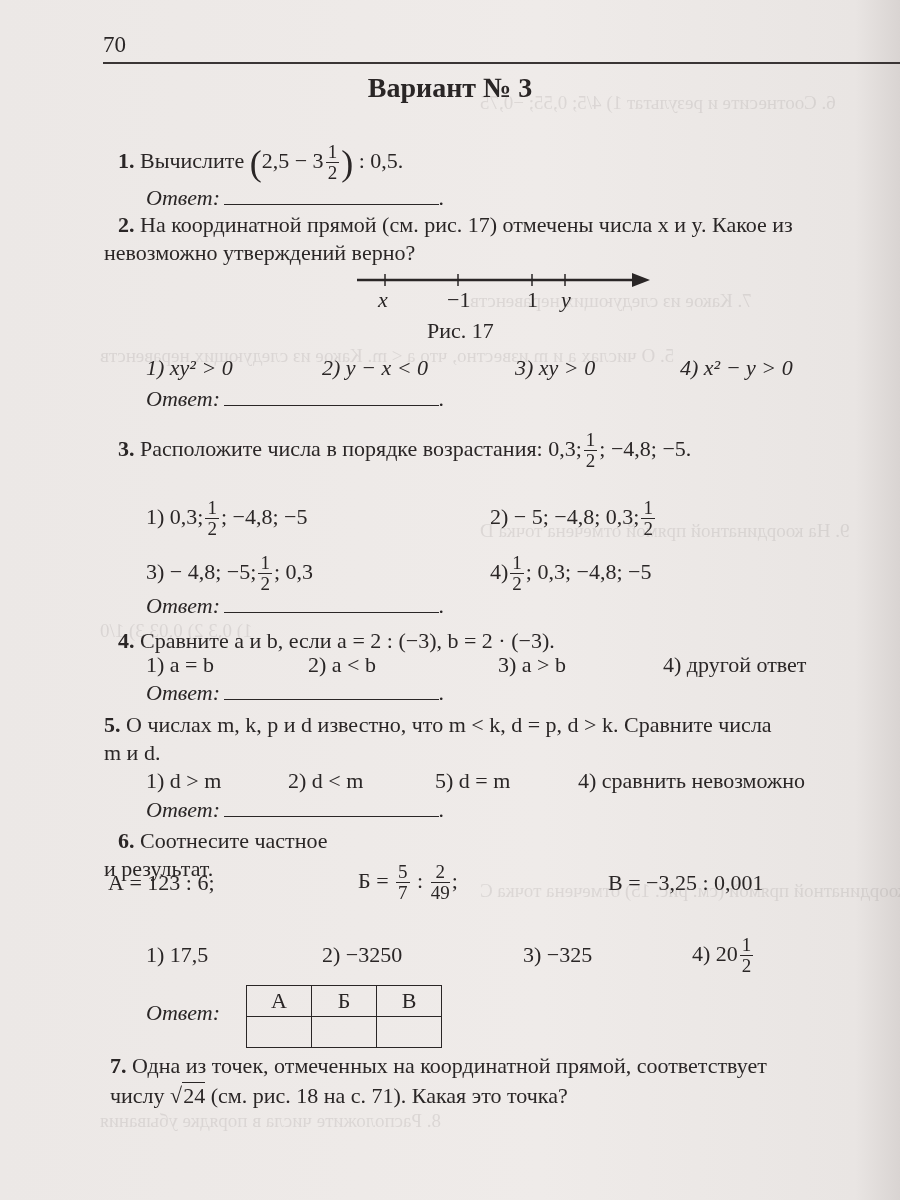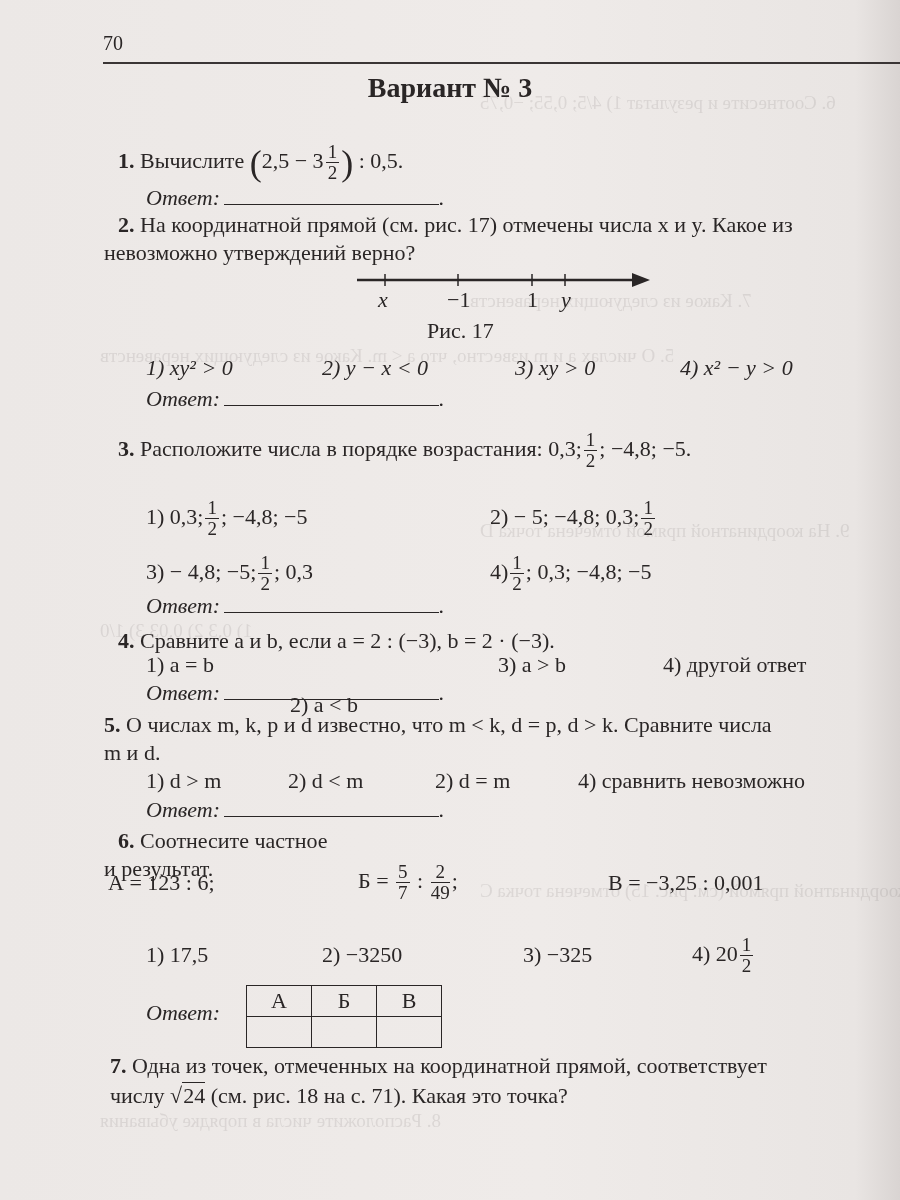--- a/index.html
+++ b/index.html
@@ -8,21 +8,21 @@
     background: linear-gradient(90deg, #ece8e6 0%, #efebe9 60%, #e9e5e3 95%, #d9d4d2 100%);
     font-family: "Liberation Serif", serif;
     color:#2a2626;
     position:relative;
   }
   .ghost {
     position:absolute; color:rgba(90,85,85,0.13); font-size:19px; white-space:nowrap;
     transform:scaleX(-1); pointer-events:none;
   }
   .hdr { position:absolute; left:103px; top:30px; width:797px; height:32px; border-bottom:2px solid #3a3535; }
-  .pnum { position:absolute; left:0; top:2px; font-size:20px; }
+  .pnum { position:absolute; left:0; top:2px; font-size:23px; }
   .ptitle { position:absolute; right:8px; top:4px; font-size:22px; font-style:italic; }
   .vtitle { position:absolute; left:0; width:900px; top:72px; text-align:center; font-size:28px; font-weight:bold; }
   .t { position:absolute; font-size:22px; white-space:nowrap; }
   .b { font-weight:bold; }
   .i { font-style:italic; }
   .ans { font-style:italic; }
   .line { display:inline-block; border-bottom:1.5px solid #2a2626; width:215px; height:18px; vertical-align:baseline; margin-left:4px; }
   .frac { display:inline-block; vertical-align:middle; text-align:center; font-size:19px; line-height:20px; margin:0 2px; }
   .frac span { display:block; }
   .frac .num { border-bottom:1.3px solid #2a2626; padding:0 2px; }
@@ -105,35 +105,35 @@
 </div>
 <div class="t ans" style="left:146px;top:593px;">
   <span>Ответ:</span><span class="line"></span>.
 </div>
 
 <div class="t" style="left:118px;top:628px;">
   <span class="b">4.</span>
   <span>Сравните a и b, если a = 2 : (−3), b = 2 · (−3).</span>
 </div>
 <div class="t" style="left:146px;top:652px;">1) a = b</div>
-<div class="t" style="left:290px;top:652px;margin-top:40px;">2) a &lt; b</div>
+<div class="t" style="left:308px;top:652px;">2) a &lt; b</div>
 <div class="t" style="left:478px;top:652px;margin-left:20px;">3) a &gt; b</div>
 <div class="t" style="left:645px;top:652px;margin-left:18px;">4) другой ответ</div>
 <div class="t ans" style="left:146px;top:680px;">
   <span>Ответ:</span><span class="line"></span>.
 </div>
 
 <div class="t" style="left:104px;top:712px;">
   <span class="b">5.</span>
   <span>О числах m, k, p и d известно, что m &lt; k, d = p, d &gt; k. Сравните числа</span>
 </div>
 <div class="t" style="left:104px;top:740px;">m и d.</div>
 <div class="t" style="left:146px;top:768px;">1) d &gt; m</div>
 <div class="t" style="left:288px;top:768px;">2) d &lt; m</div>
-<div class="t" style="left:435px;top:768px;">2) d = m</div>
+<div class="t" style="left:435px;top:768px;">5) d = m</div>
 <div class="t" style="left:578px;top:768px;">4) сравнить невозможно</div>
 <div class="t ans" style="left:146px;top:797px;">
   <span>Ответ:</span><span class="line"></span>.
 </div>
 
 <div class="t" style="left:118px;top:828px;">
   <span class="b">6.</span>
   <span>Соотнесите частное</span>
 </div>
 <div class="t" style="left:108px;top:870px;">А = 123 : 6;</div>

